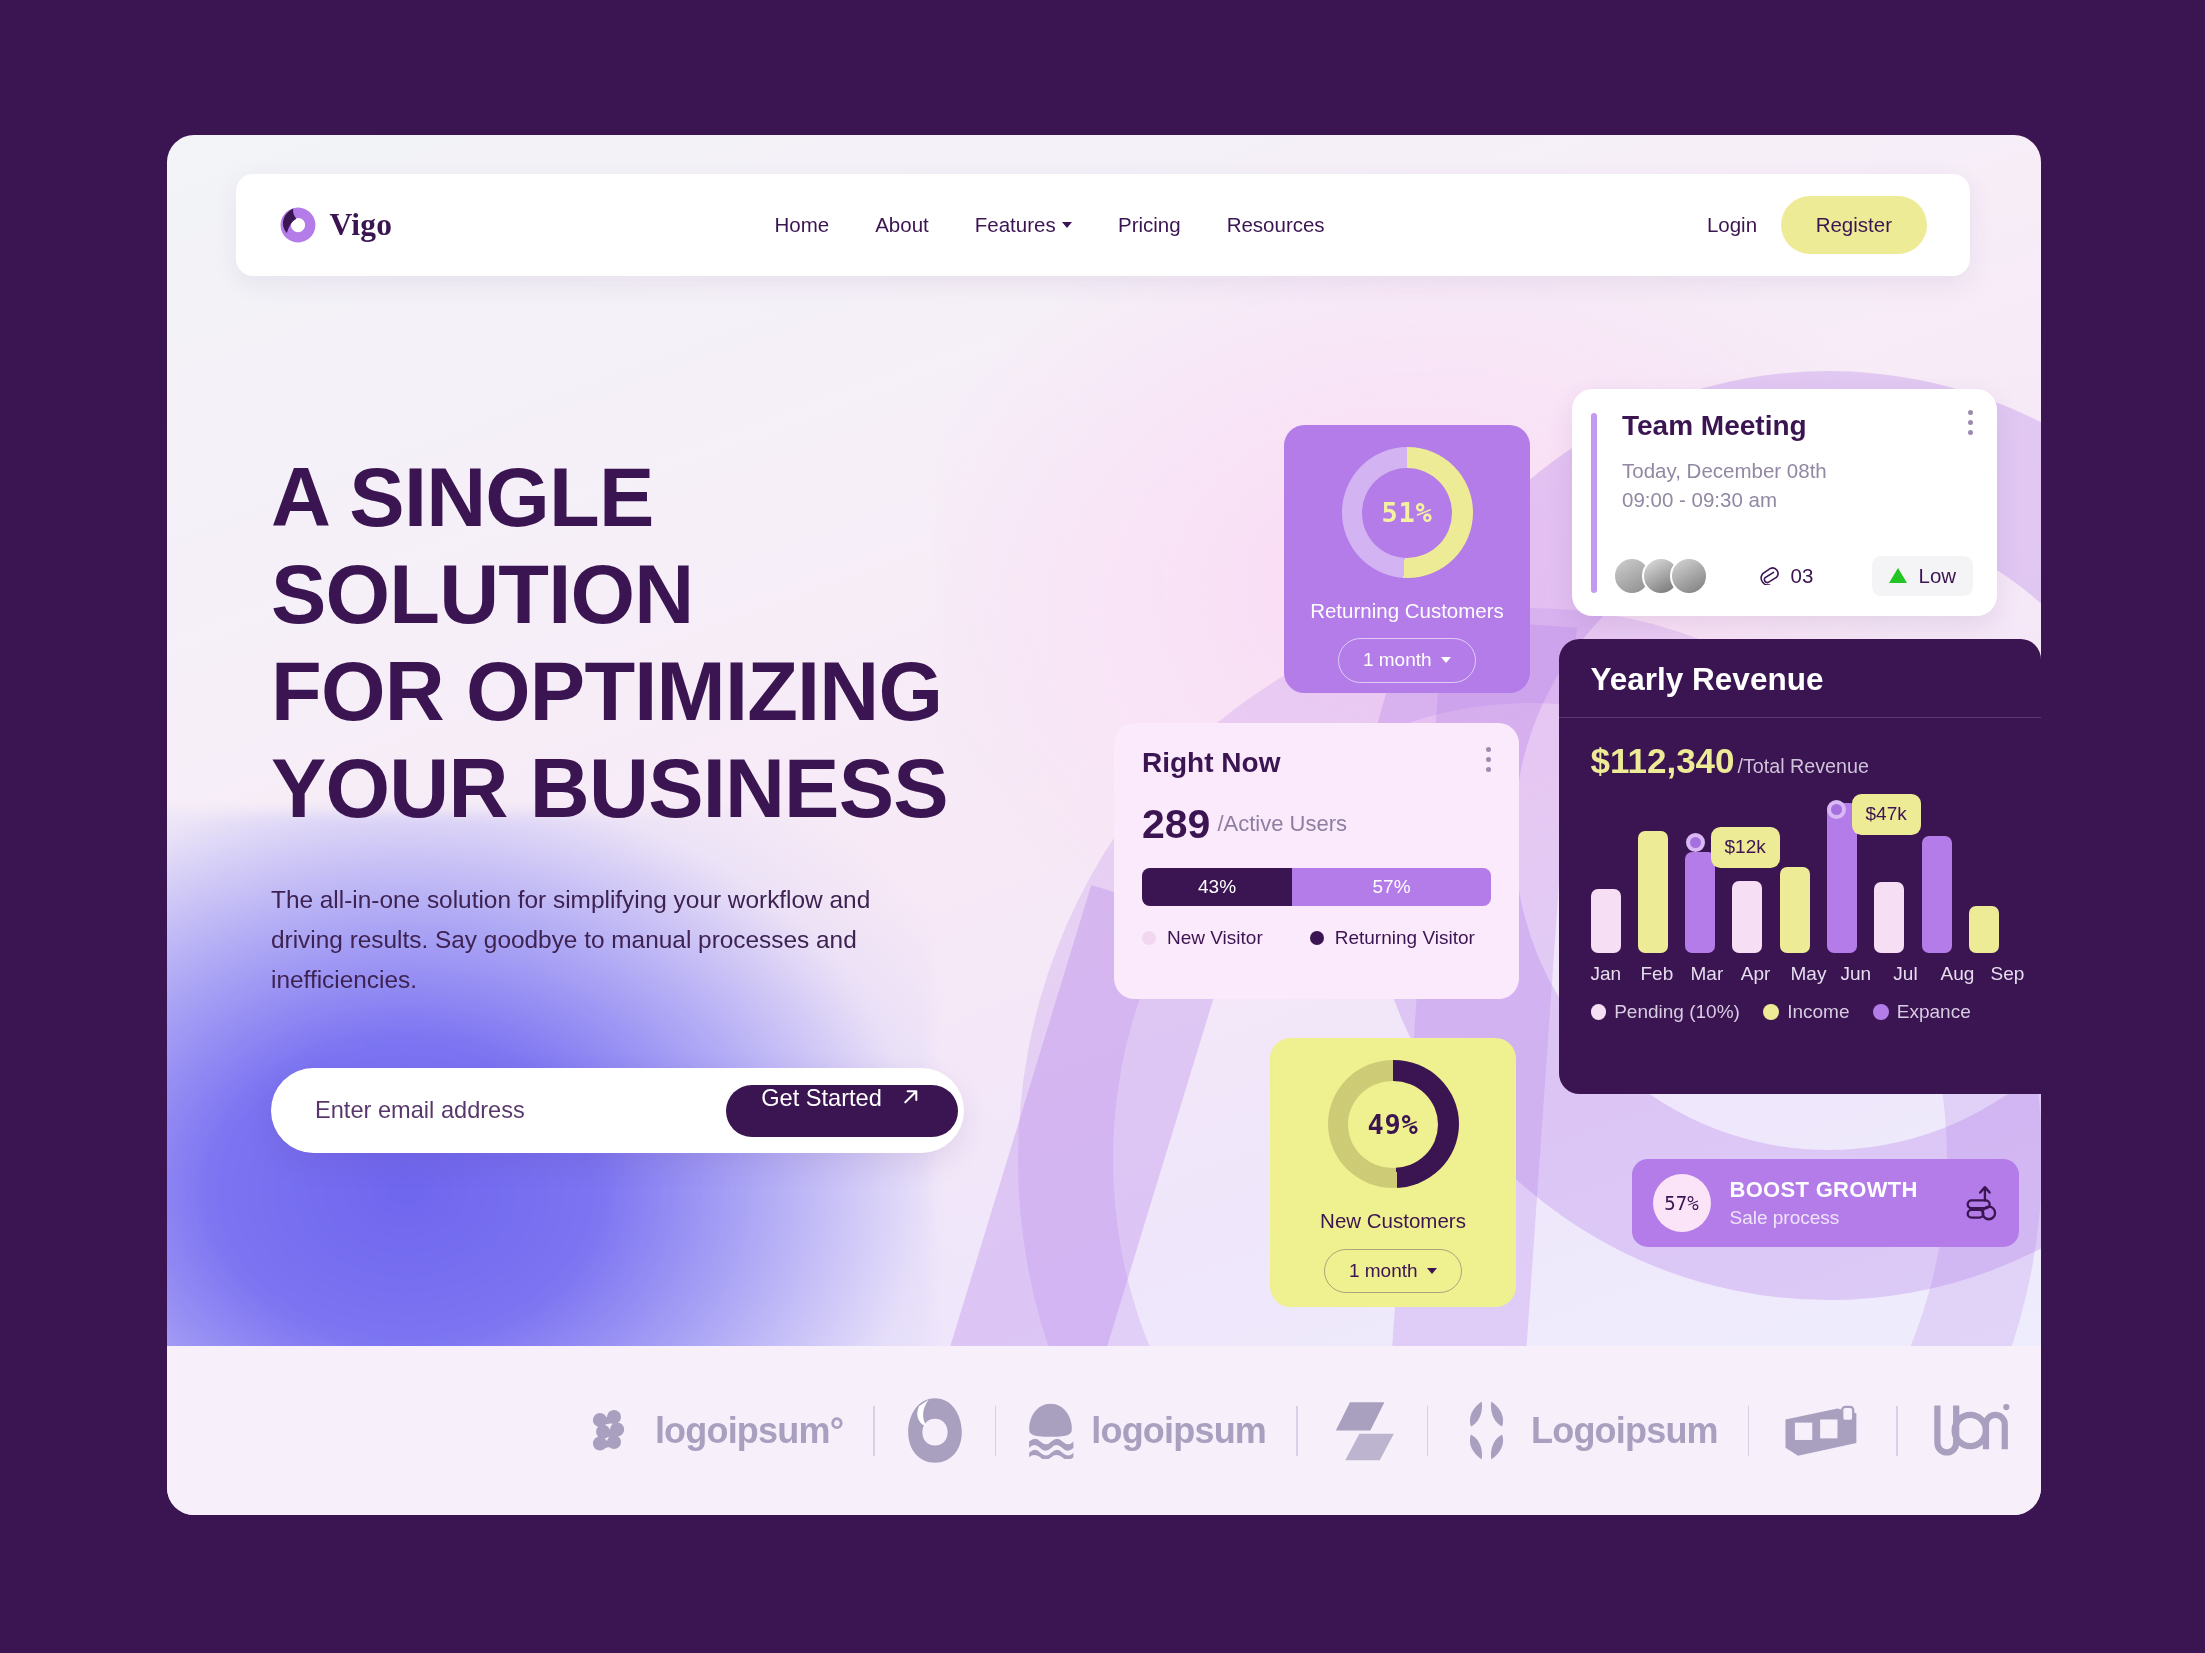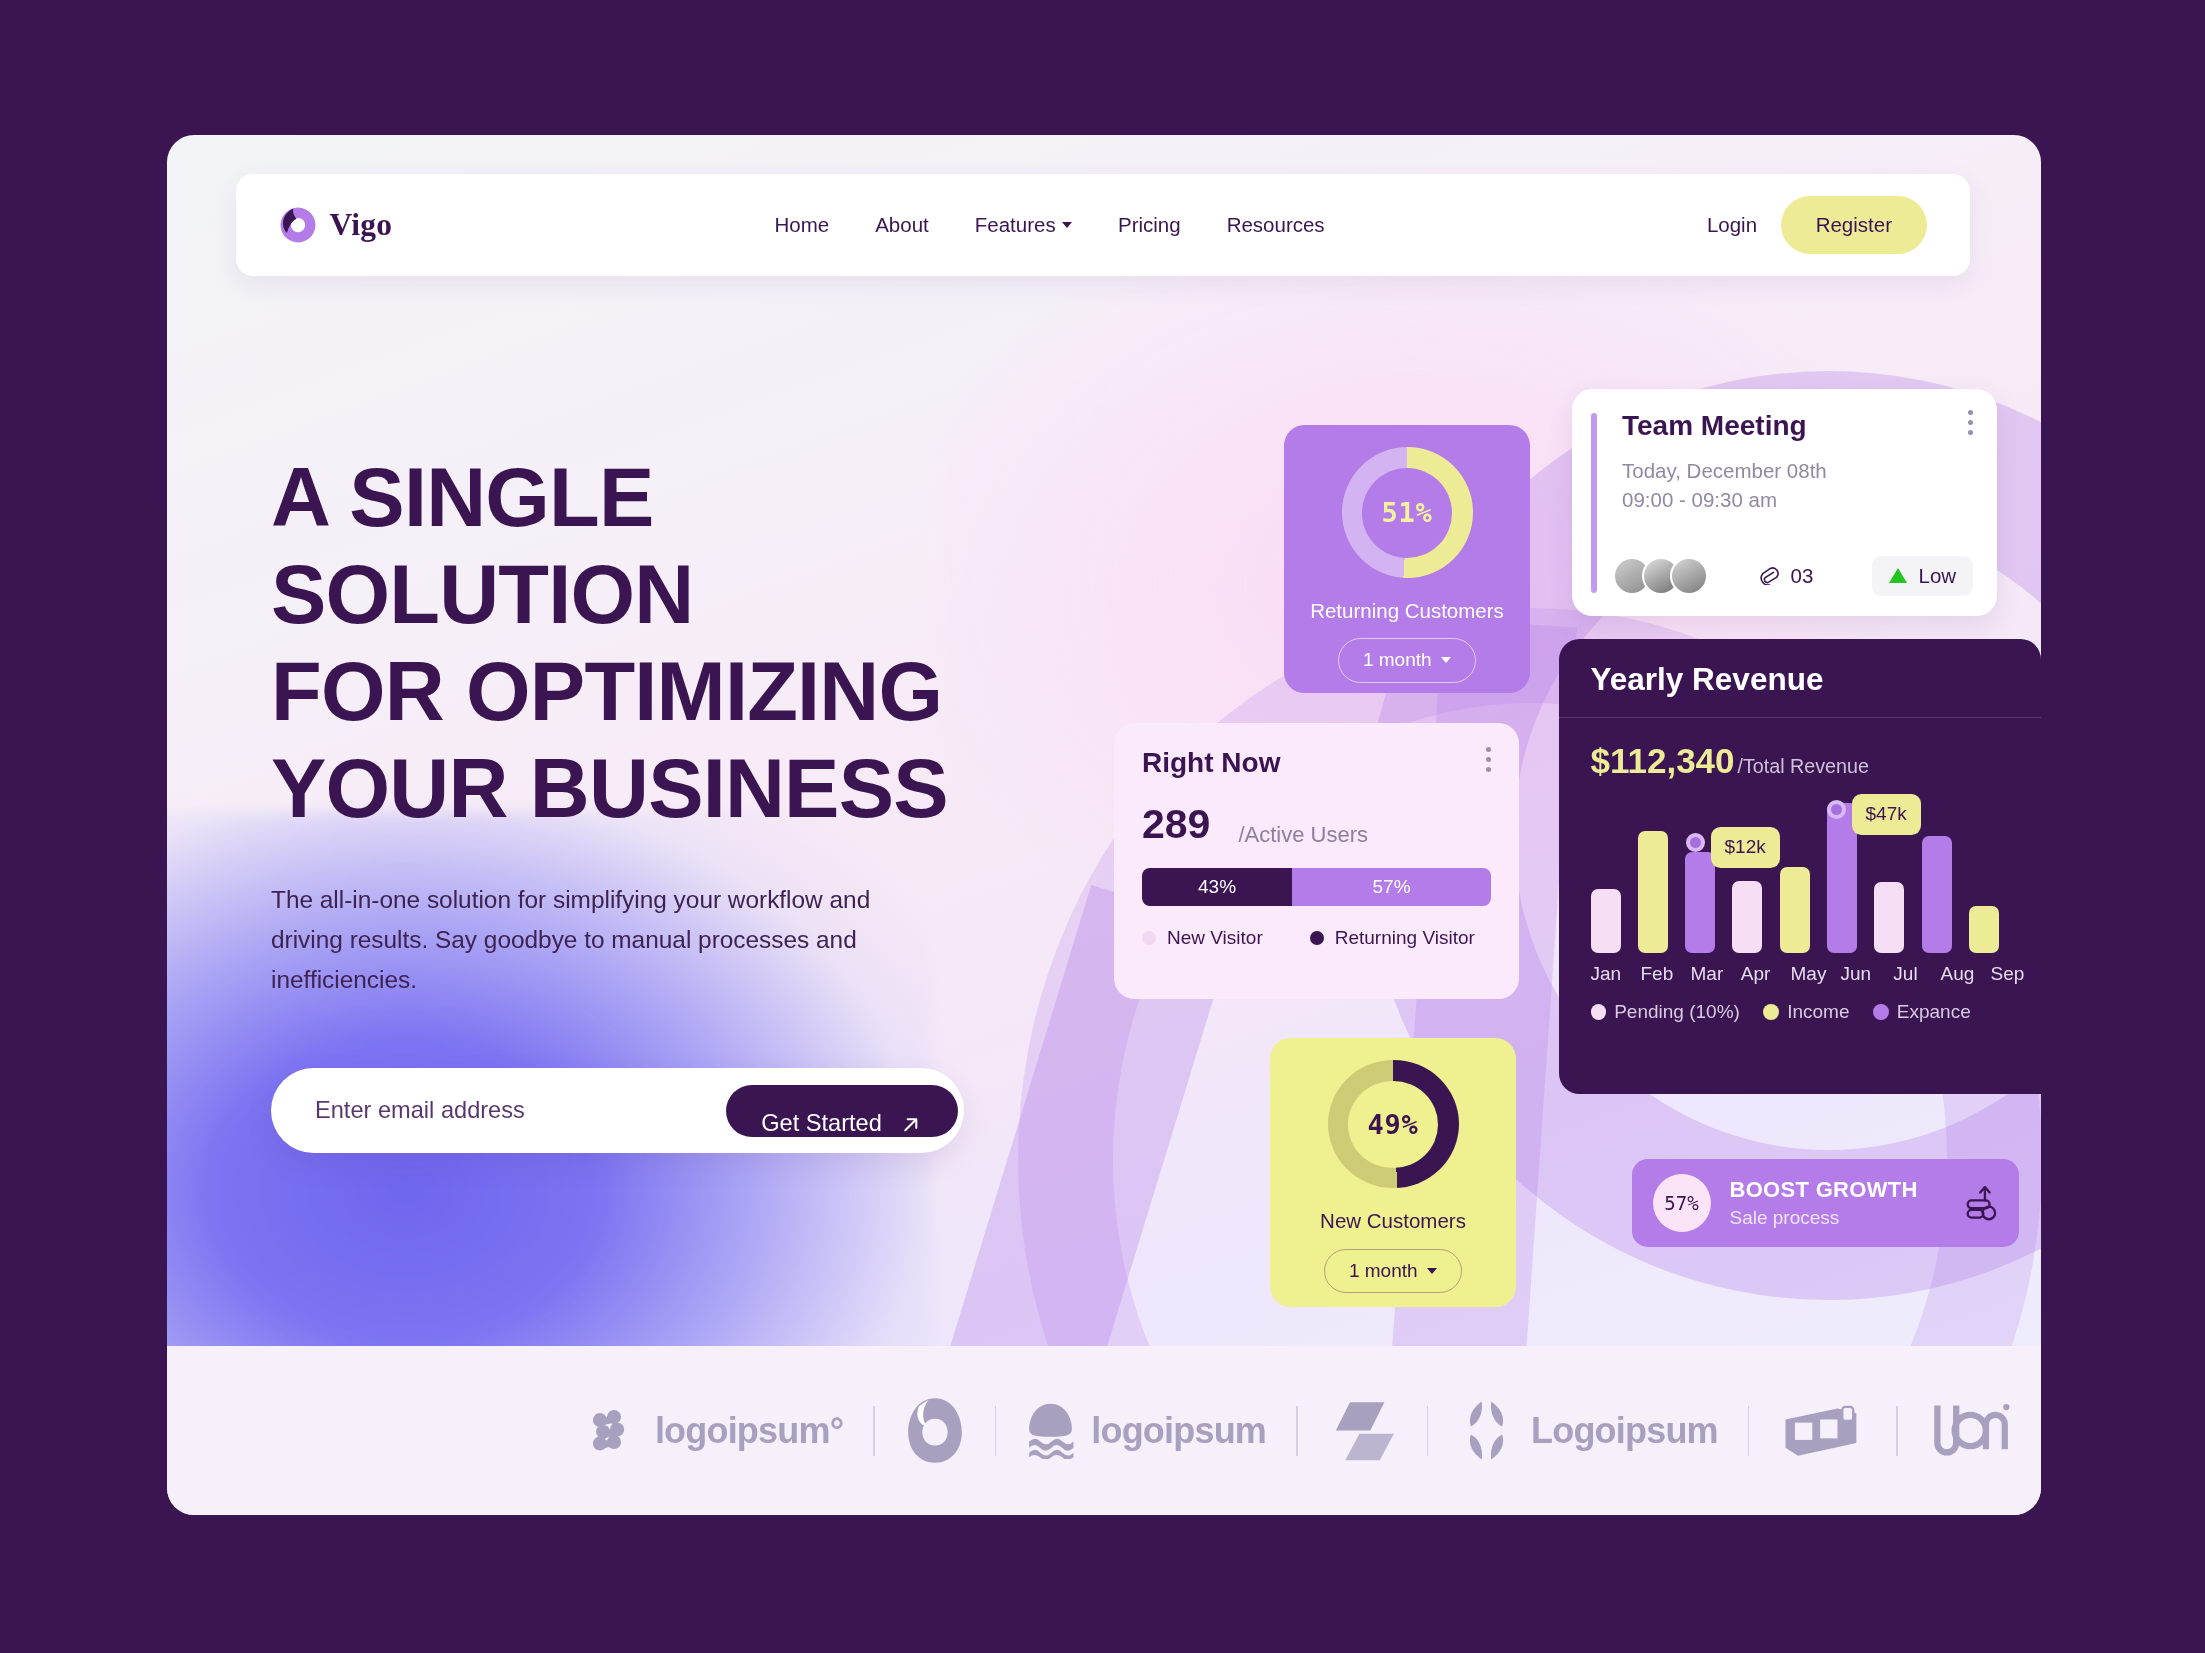--- a/index.html
+++ b/index.html
@@ -97,21 +97,21 @@
     box-shadow: 0 11px 28px rgba(80,40,120,.10);
   }
   .emailbar input {
     border: none; outline: none; background: transparent;
     font-size: 23.6px; color: #3b1452; width: 378px; font-family: inherit;
   }
   .emailbar input::placeholder { color: #3b1452; opacity: .85; }
   .getstarted {
     background: #3b1452; color: #fff; border: none; cursor: pointer;
     height: 52px; border-radius: 787px; padding: 0 35px;
-    font-size: 23.6px; display: flex; align-items: flex-end; gap: 17.3px;
+    font-size: 23.6px; display: flex; align-items: flex-start; gap: 17.3px;
     font-family: inherit;
   }
 
   
   .card { position: absolute; border-radius: 20.5px; z-index: 5; }
   .dots { display: flex; flex-direction: column; gap: 4.7px; align-items: center; cursor: pointer; }
   .dots i { width: 5.5px; height: 5.5px; border-radius: 50%; background: #9b8cae; display: block; }
 
   
   .c-return {
@@ -151,21 +151,21 @@
   .c-new .c-label { color: #3b1452; }
   .c-new .pill { border-color: rgba(59,20,82,.35); color: #3b1452; }
 
   
   .c-now {
     left: 1114px; top: 723px; width: 405px; height: 276px;
     background: #fbeafb; padding: 23.6px 28px;
   }
   .c-now h3 { font-size: 28px; color: #3b1452; font-weight: 600; }
   .c-now .row { display: flex; justify-content: space-between; align-items: flex-start; }
-  .bignum { margin-top: 22px; display: flex; align-items: flex-end; gap: 28px; }
+  .bignum { margin-top: 22px; display: flex; align-items: center; gap: 7px; }
   .bignum b { font-size: 41px; color: #3b1452; font-weight: 700; }
   .bignum span { font-size: 22px; color: #8e7ea0; }
   .splitbar { margin-top: 20.5px; height: 38px; border-radius: 7.9px; overflow: hidden; display: flex; }
   .splitbar .a { background: #3b1452; color: #fff; display:flex;align-items:center;justify-content:center;font-size:19px; }
   .splitbar .b { background: #b37ce8; color: #fff; display:flex;align-items:center;justify-content:center;font-size:19px; }
   .legend2 { margin-top: 20.5px; display: flex; gap: 47px; align-items: center; }
   .legend2 div { display: flex; align-items: center; gap: 11px; font-size: 19px; color: #3b1452; }
   .legend2 i { width: 14px; height: 14px; border-radius: 50%; display: block; }
 
   

